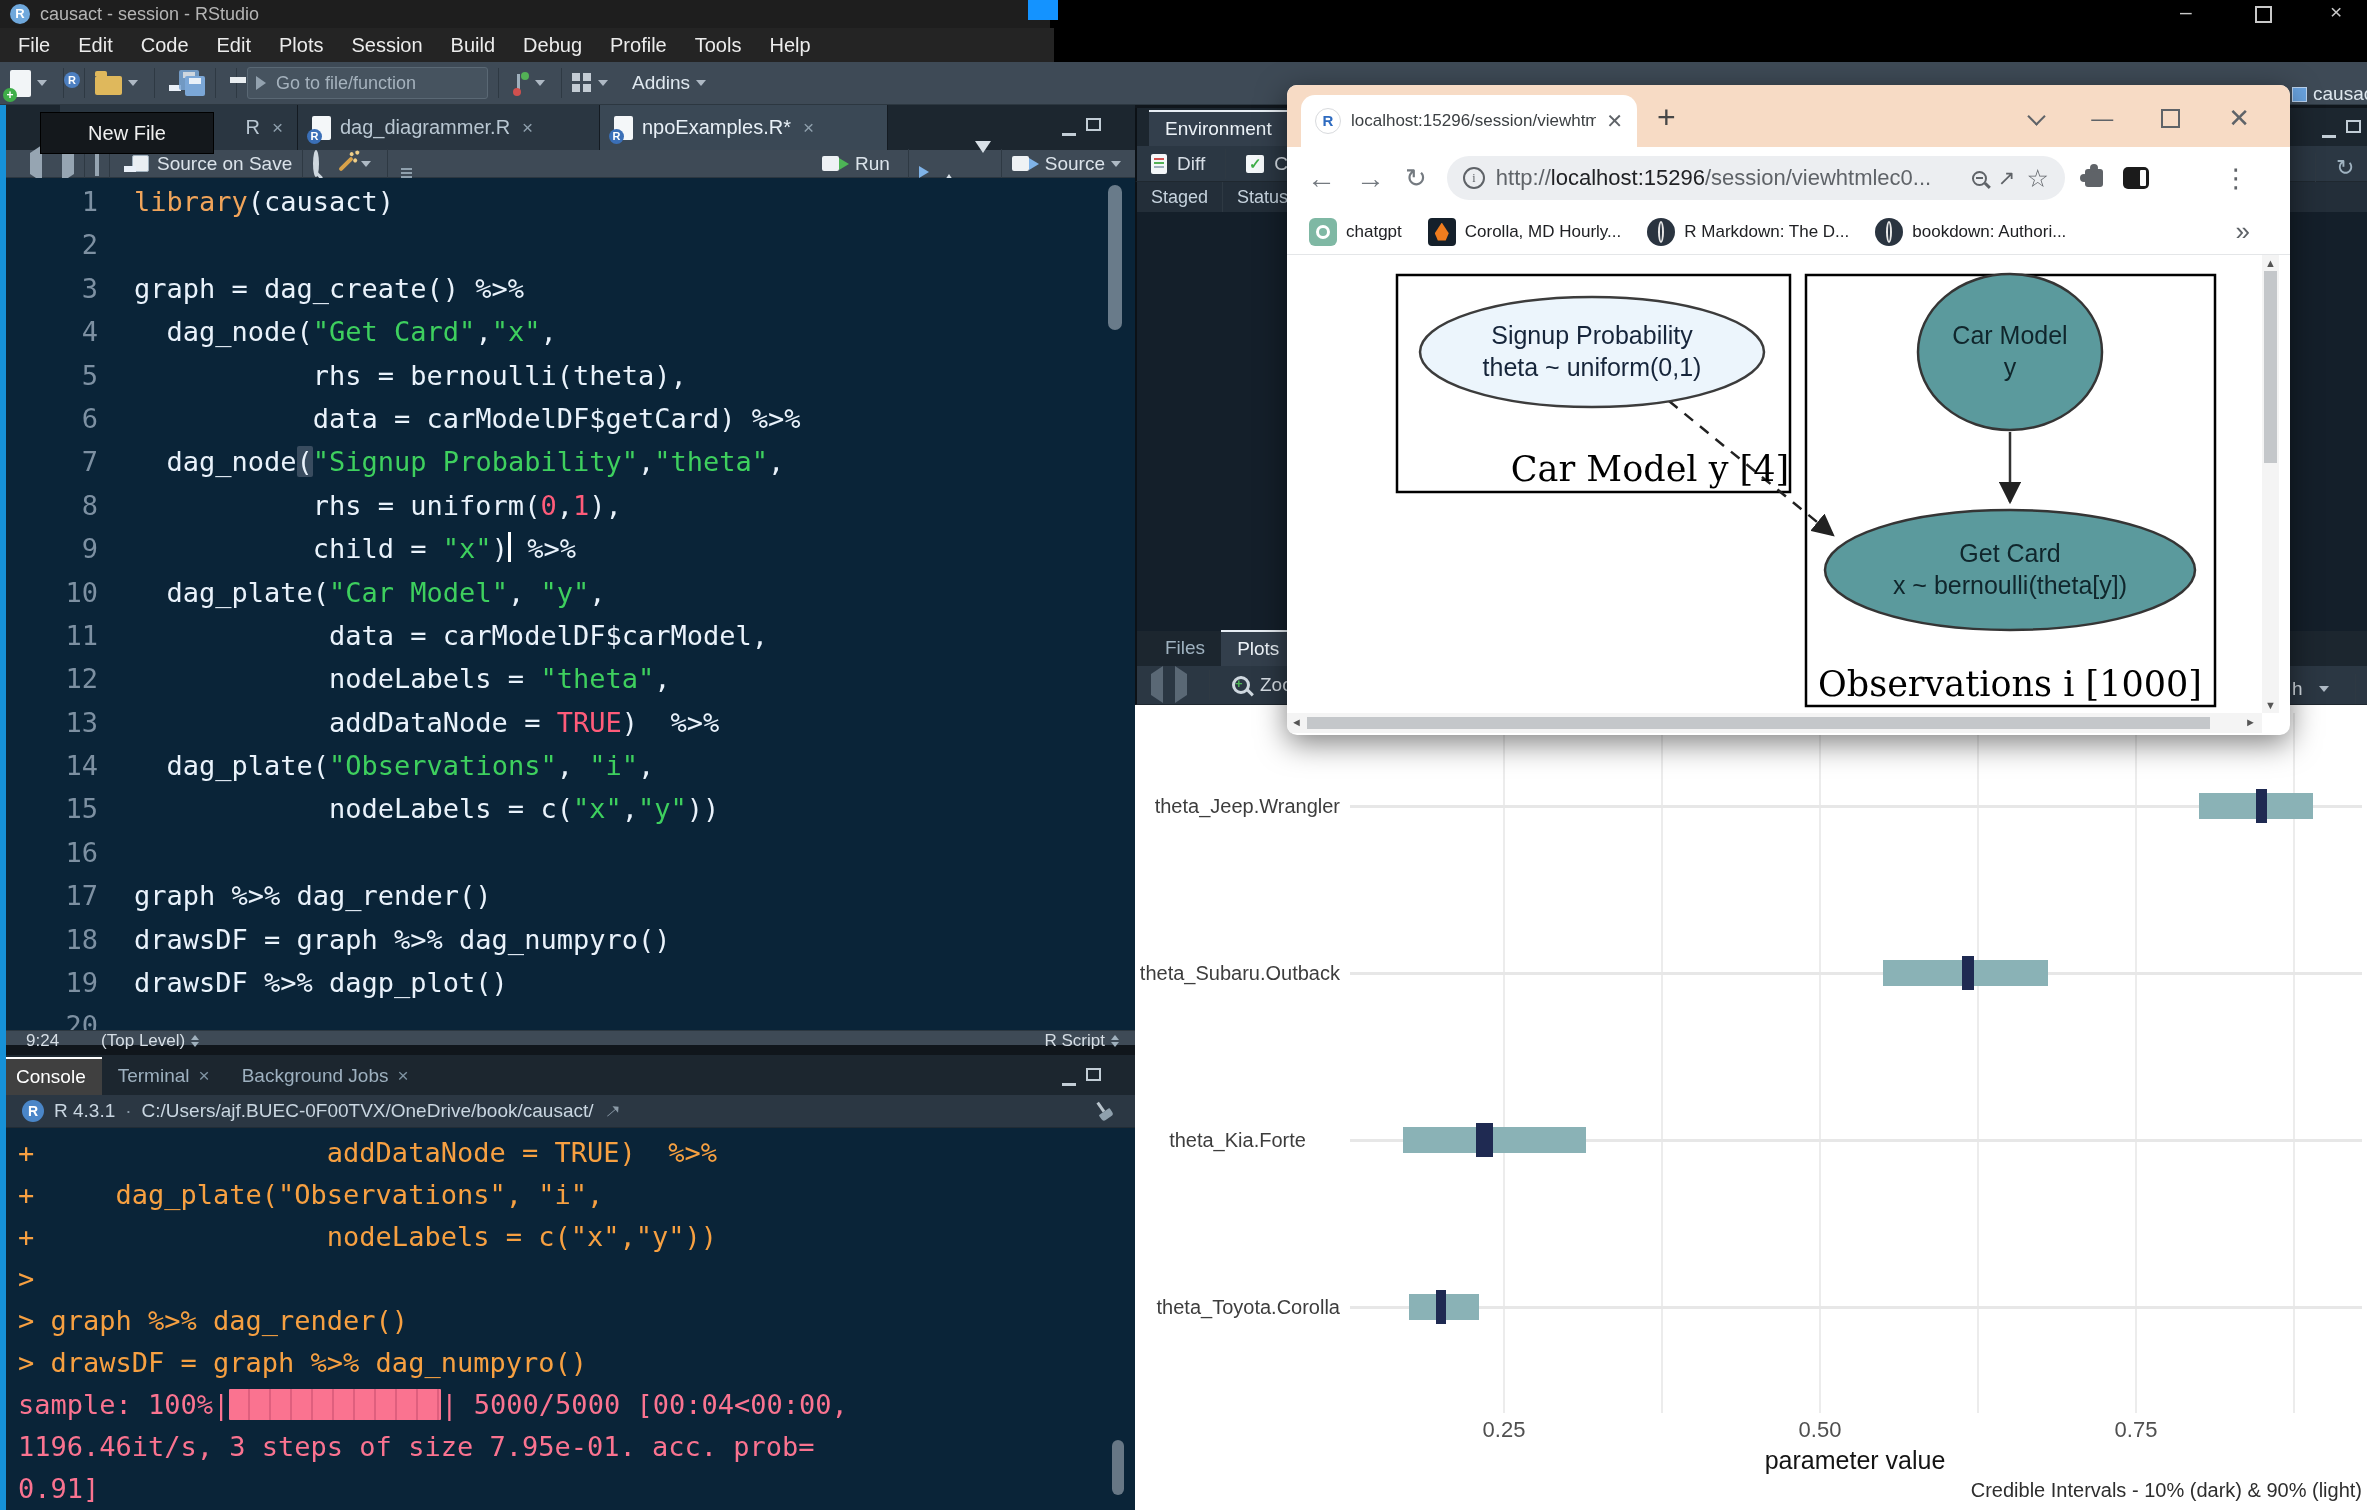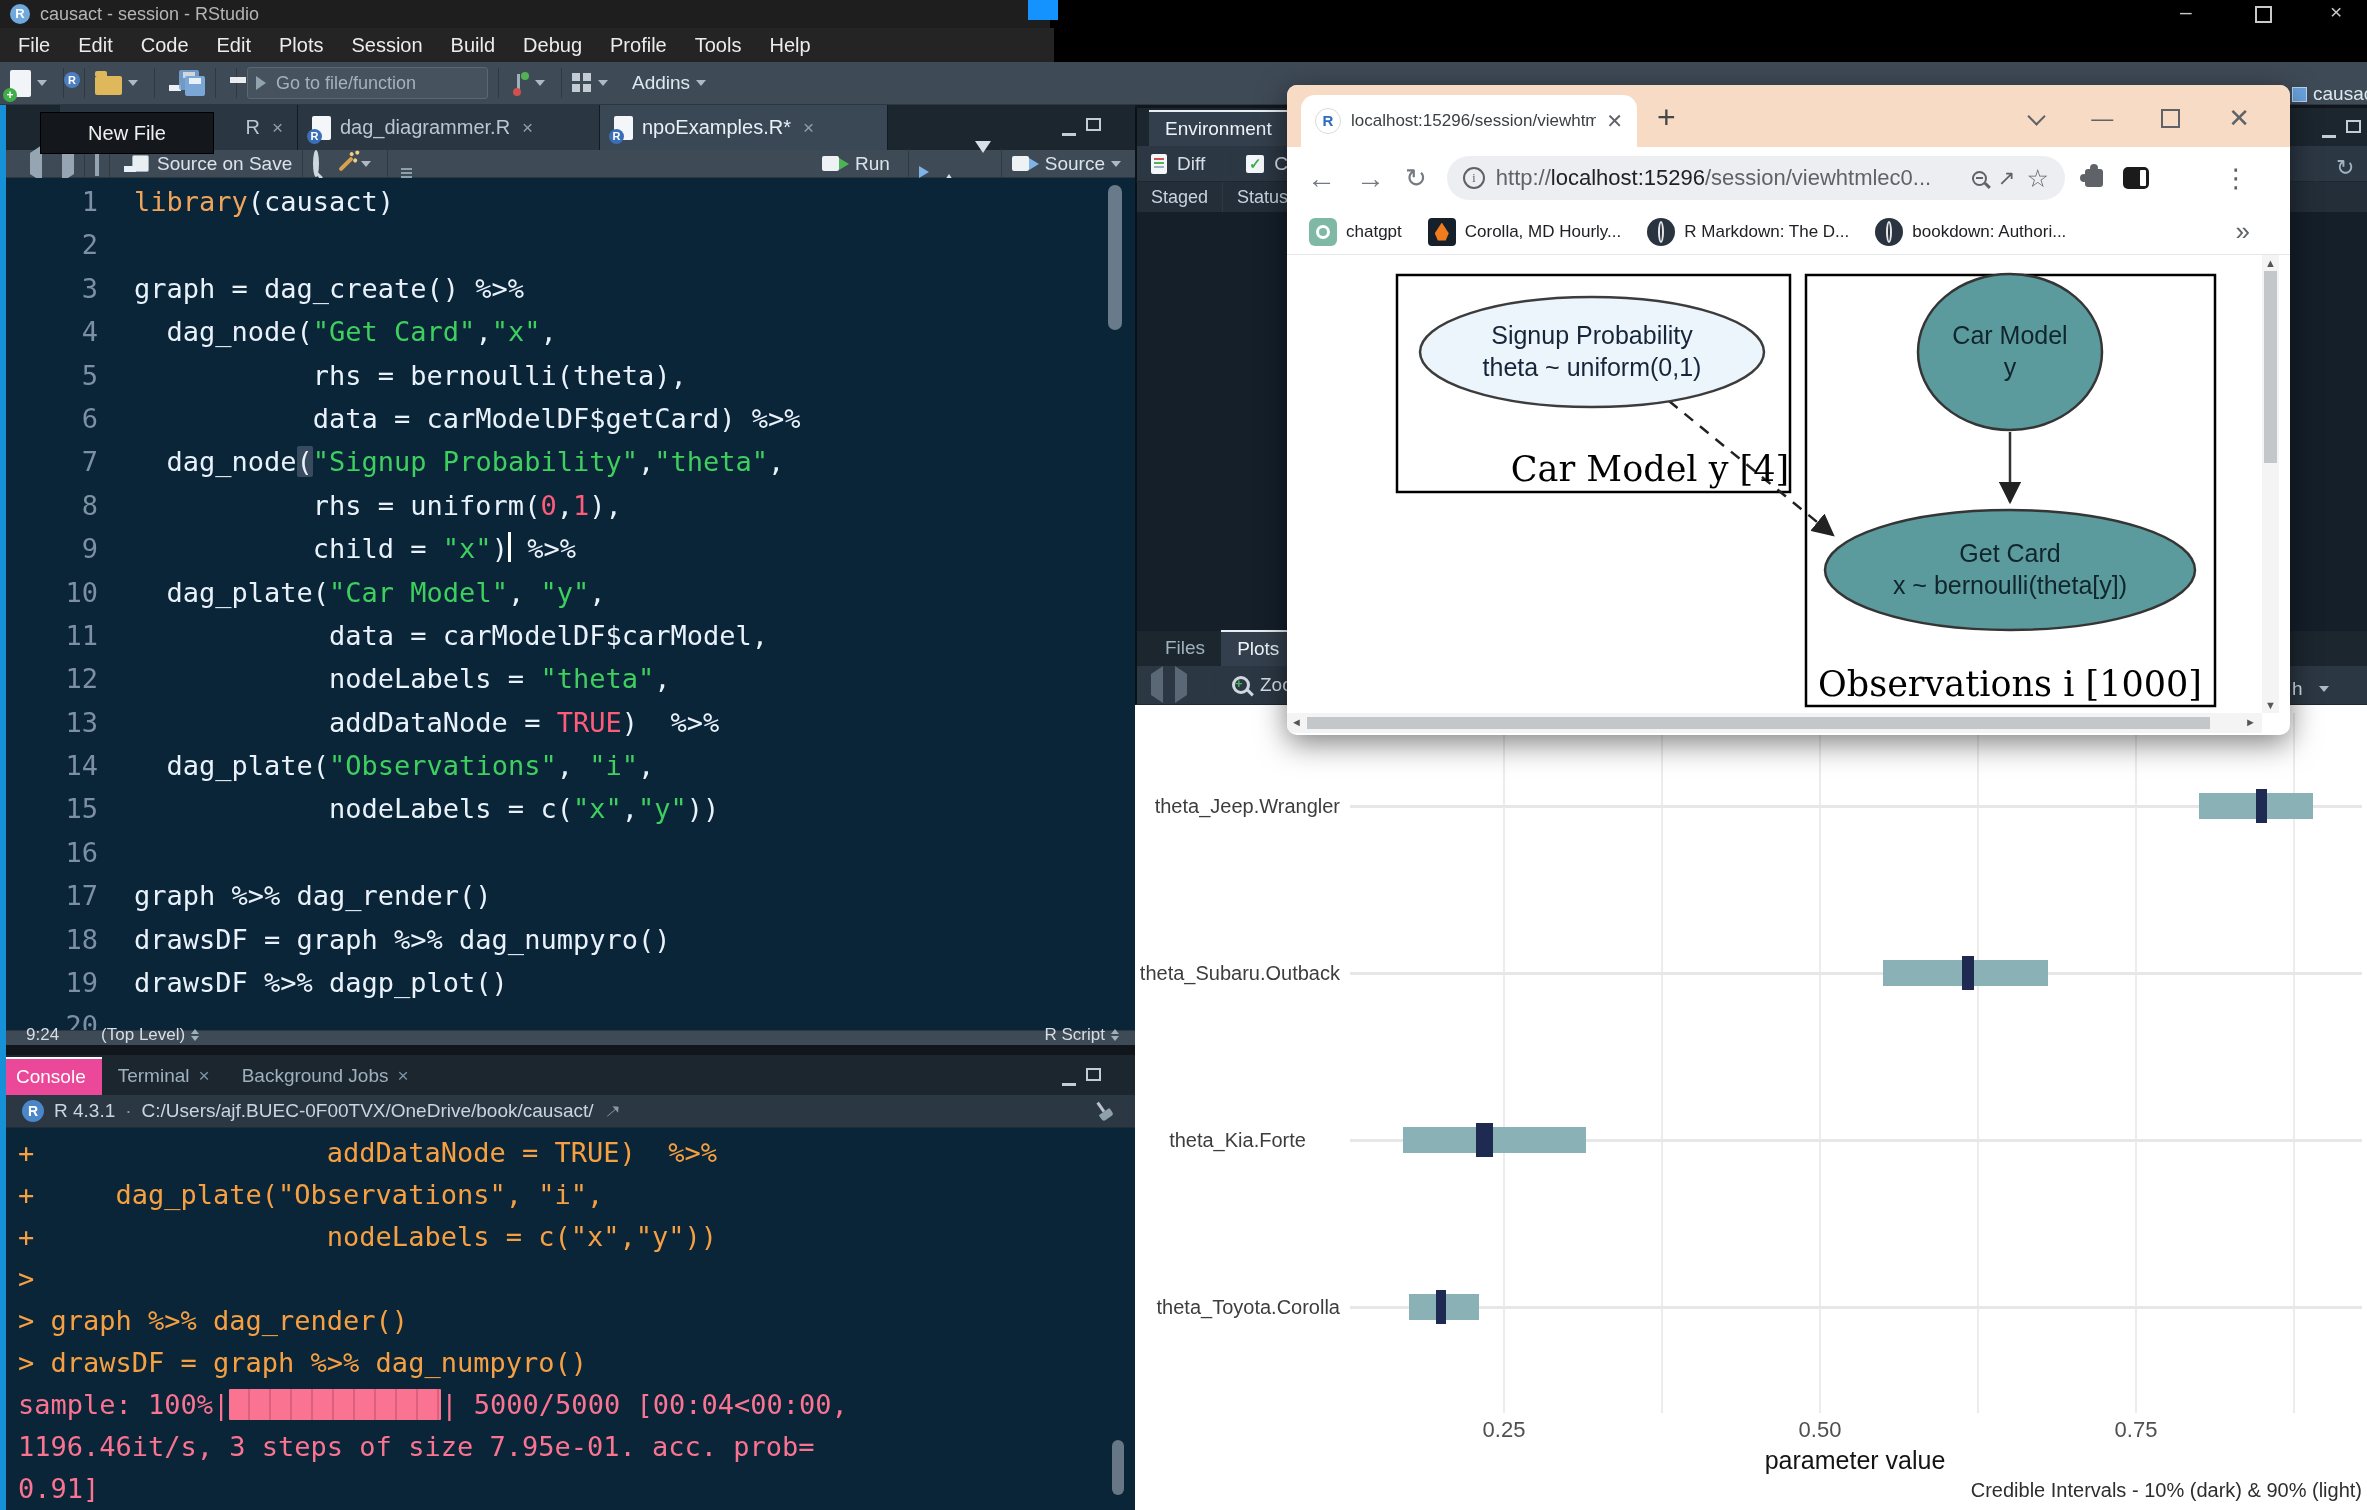--- a/index.html
+++ b/index.html
@@ -77,32 +77,32 @@
   .i-run{width:17px;height:15px;background:#eef2f5;border-radius:2px;position:relative}
   .i-run::after{content:"";position:absolute;right:-10px;top:2px;width:0;height:0;border-top:6px solid transparent;border-bottom:6px solid transparent;border-left:10px solid #4db456}
   .i-run.blue::after{border-left-color:#7fb3e8}
   #code{left:0;top:178px;width:1135px;height:852px;background:#0a2438;overflow:hidden;padding-top:2px;box-sizing:border-box}
   .cl{display:flex;height:43.4px;line-height:43.4px;font-family:"DejaVu Sans Mono",monospace;font-size:27px;white-space:pre}
   .ln{flex:0 0 98px;text-align:right;padding-right:36px;color:#7d90a2}
   .tk-w{color:#e9f2fb}.tk-k{color:#f0a45a}.tk-s{color:#3ed05e}.tk-d{color:#ff5c7a}
   .tk-h{color:#e9f2fb;background:#394c5f;border-radius:2px}
   .tcaret{display:inline-block;width:3px;height:30px;background:#ffffff;vertical-align:-4px}
   #edit-scroll{left:1108px;top:185px;width:14px;height:145px;background:#8a98a5;border-radius:7px;opacity:.75;z-index:4}
-  #statusbar{left:0;top:1030px;width:1135px;height:15px;background:#3e4a56;border-top:1px solid #2c3740;box-sizing:border-box;color:#d6dee5;font-size:17px;display:flex;align-items:flex-end}
+  #statusbar{left:0;top:1030px;width:1135px;height:15px;background:#3e4a56;border-top:1px solid #2c3740;box-sizing:border-box;color:#d6dee5;font-size:17px;display:flex;align-items:flex-start}
   .updown{display:inline-block;margin-left:6px}
   .updown i{display:block;width:0;height:0;border-left:4px solid transparent;border-right:4px solid transparent}
   .updown .u{border-bottom:5px solid #9fb0bd;margin-bottom:2px}
   .updown .d{border-top:5px solid #9fb0bd}
   .pane-min{display:inline-block;width:14px;height:3px;background:#c2cdd6}
   .pane-max{display:inline-block;width:11px;height:9px;border:2px solid #c2cdd6}
 
   
   #console-tabs{left:0;top:1055px;width:1135px;height:40px;background:#1c262f;display:flex;align-items:flex-end}
   .ctab{height:38px;display:flex;align-items:center;padding:0 16px;font-size:19px;color:#9db0bf;gap:9px}
-  .ctab.active{background:#ec4899;border-top:2px solid #ffffff;color:#ffffff;height:38px;box-sizing:border-box}
+  .ctab.active{background:#404040;border-top:2px solid #ffffff;color:#ffffff;height:38px;box-sizing:border-box}
   .ctab .x{color:#7f93a2}
   #console-header{left:0;top:1095px;width:1135px;height:33px;background:#2b3743;border-bottom:1px solid #222c35;box-sizing:border-box;display:flex;align-items:center;gap:10px;padding-left:22px;color:#c9d6e1;font-size:19px}
   .rball-sm{width:22px;height:22px;border-radius:50%;background:#4a86c8;color:#fff;font-size:14px;font-weight:bold;text-align:center;line-height:22px}
   .fwd-arrow{color:#8b9aa7;font-size:20px;display:inline-block;transform:rotate(-40deg)}
   .broom{position:absolute;right:22px;top:6px;width:20px;height:20px;transform: rotate(-35deg)}
   .broom::before{content:"";position:absolute;left:9px;top:0;width:3px;height:11px;background:#b9c4cd}
   .broom::after{content:"";position:absolute;left:4px;top:11px;width:13px;height:8px;background:#8fa0ad;border-radius:1px 1px 3px 3px}
   #console-body{left:0;top:1128px;width:1135px;height:382px;background:#0a2438;overflow:hidden;padding:4px 0 0 18px;box-sizing:border-box}
   .cnl{height:42px;line-height:42px;font-family:"DejaVu Sans Mono",monospace;font-size:27px;white-space:pre}
   .tk-o{color:#f7a041}.tk-p{color:#fa7390}

